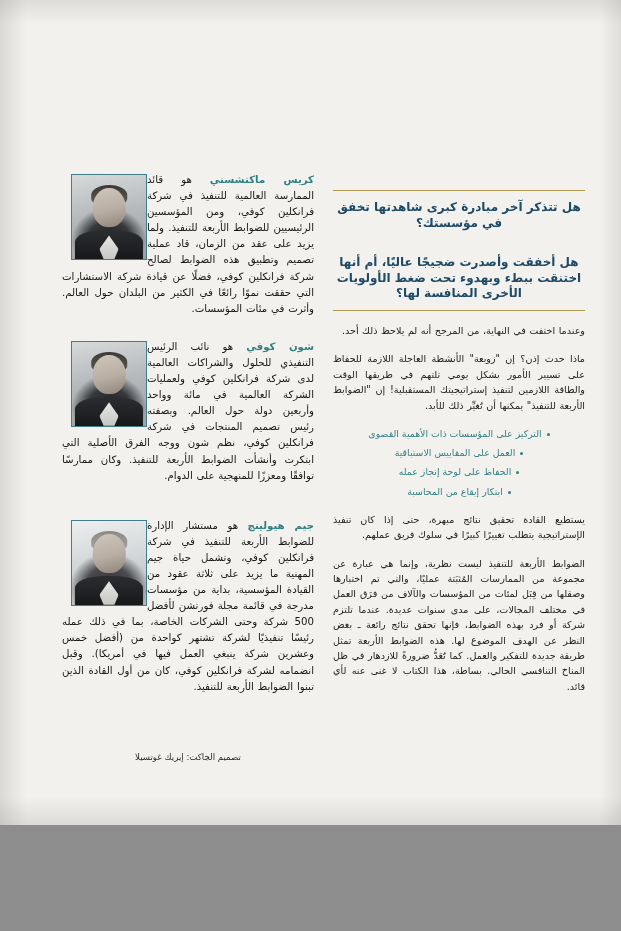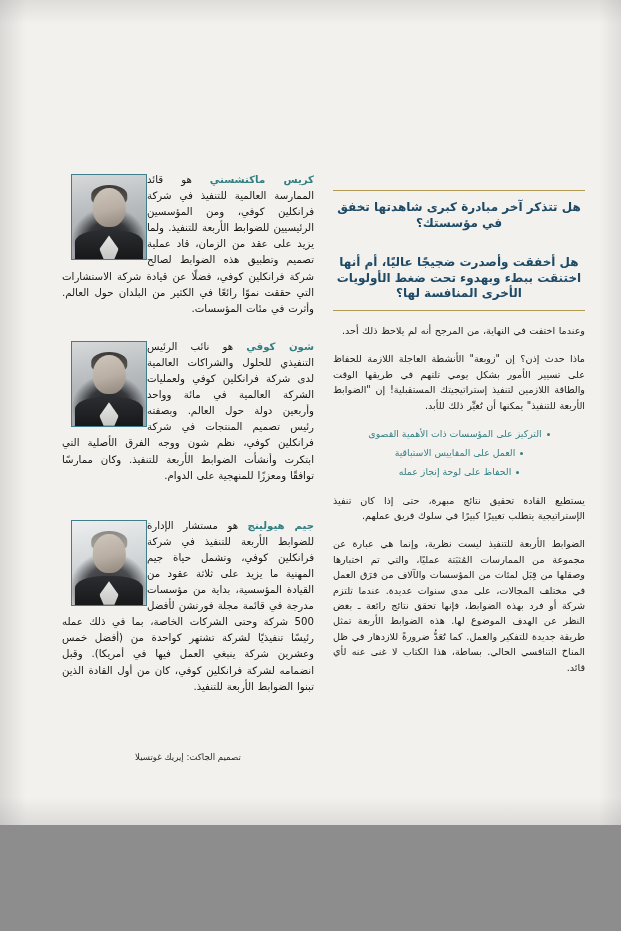--- a/index.html
+++ b/index.html
@@ -270,20 +270,21 @@
         <div class="pq-line">هل أخفقت وأصدرت ضجيجًا عاليًا، أم أنها اختنقت ببطء وبهدوء تحت ضغط الأولويات الأخرى المنافسة لها؟</div>
       </div>
 
       <p class="body-text">وعندما اختفت في النهاية، من المرجح أنه لم يلاحظ ذلك أحد.</p>
       <p class="body-text">ماذا حدث إذن؟ إن "زوبعة" الأنشطة العاجلة اللازمة للحفاظ على تسيير الأمور بشكل يومي تلتهم في طريقها الوقت والطاقة اللازمين لتنفيذ إستراتيجيتك المستقبلية! إن "الضوابط الأربعة للتنفيذ" يمكنها أن تُغيِّر ذلك للأبد.</p>
 
       <ul class="teal-list">
         <li><span class="dot"></span><span>التركيز على المؤسسات ذات الأهمية القصوى</span></li>
         <li><span class="dot"></span><span>العمل على المقاييس الاستباقية</span></li>
         <li><span class="dot"></span><span>الحفاظ على لوحة إنجاز عمله</span></li>
+        <li><span class="dot"></span><span>ابتكار إيقاع من المحاسبة</span></li>
       </ul>
 
       <p class="body-text">يستطيع القادة تحقيق نتائج مبهرة، حتى إذا كان تنفيذ الإستراتيجية يتطلب تغييرًا كبيرًا في سلوك فريق عملهم.</p>
       <p class="body-text">الضوابط الأربعة للتنفيذ ليست نظرية، وإنما هي عبارة عن مجموعة من الممارسات المُثبَتة عمليًا، والتي تم اختبارها وصقلها من قِبَل لمئات من المؤسسات والآلاف من فرَق العمل في مختلف المجالات، على مدى سنوات عديدة. عندما تلتزم شركة أو فرد بهذه الضوابط، فإنها تحقق نتائج رائعة ـ بغض النظر عن الهدف الموضوع لها. هذه الضوابط الأربعة تمثل طريقة جديدة للتفكير والعمل. كما تُعَدُّ ضرورةً للازدهار في ظل المناخ التنافسي الحالي. بساطة، هذا الكتاب لا غنى عنه لأي قائد.</p>
 
     </div>
 
   </div>
 </div>
 

